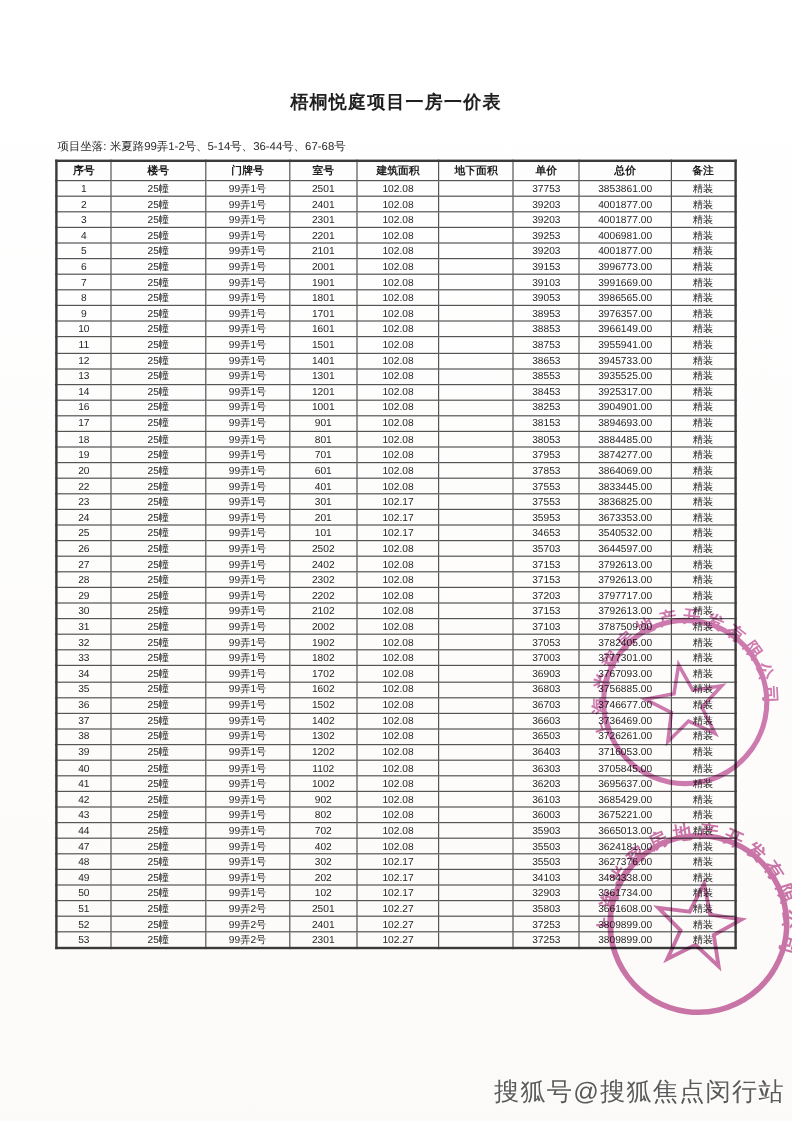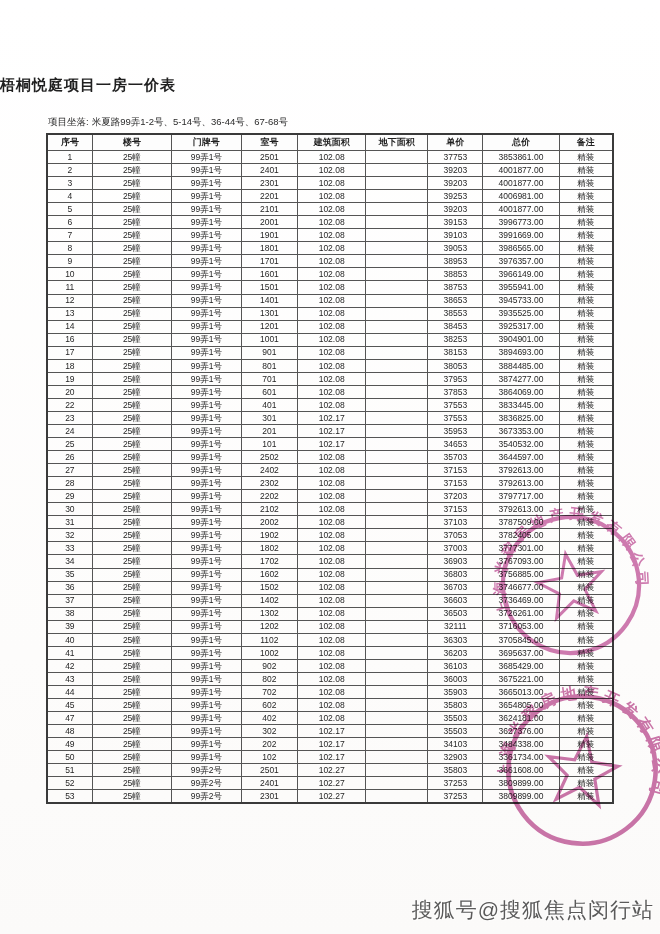--- a/index.html
+++ b/index.html
@@ -4,21 +4,21 @@
 <style>
   html,body{margin:0;padding:0;}
   body{
     width:660px;height:934px;position:relative;overflow:hidden;
     background:#fdfdfd;
     font-family:"Liberation Sans","DejaVu Sans",sans-serif;
   }
   .page{position:absolute;inset:0;background:linear-gradient(180deg,#ffffff 0%,#fdfcfb 70%,#fbfaf9 100%);}
   .doc-title{
     position:absolute;top:76px;left:0;width:100%;
-    font-size:15px;font-weight:bold;color:#1f1f1f;letter-spacing:1px;
+    text-align:center;font-size:15px;font-weight:bold;color:#1f1f1f;letter-spacing:1px;
   }
   .location-line{
     position:absolute;top:116px;left:48px;font-size:9.5px;color:#2b2b2b;white-space:nowrap;
   }
   .location-line .lab{margin-right:3px;margin-top:20px;}
   table.price-table{
     position:absolute;left:46px;top:133px;width:568px;
     border-collapse:collapse;table-layout:fixed;
     border:2px solid #3a3a3a;
   }
@@ -472,21 +472,21 @@
           <td>3726261.00</td>
           <td>精装</td>
         </tr>
         <tr>
           <td>39</td>
           <td>25幢</td>
           <td>99弄1号</td>
           <td>1202</td>
           <td>102.08</td>
           <td></td>
-          <td>32111</td>
+          <td>36403</td>
           <td>3716053.00</td>
           <td>精装</td>
         </tr>
         <tr>
           <td>40</td>
           <td>25幢</td>
           <td>99弄1号</td>
           <td>1102</td>
           <td>102.08</td>
           <td></td>
@@ -529,31 +529,20 @@
         </tr>
         <tr>
           <td>44</td>
           <td>25幢</td>
           <td>99弄1号</td>
           <td>702</td>
           <td>102.08</td>
           <td></td>
           <td>35903</td>
           <td>3665013.00</td>
-          <td>精装</td>
-        </tr>
-        <tr>
-          <td>45</td>
-          <td>25幢</td>
-          <td>99弄1号</td>
-          <td>602</td>
-          <td>102.08</td>
-          <td></td>
-          <td>35803</td>
-          <td>3654805.00</td>
           <td>精装</td>
         </tr>
         <tr>
           <td>47</td>
           <td>25幢</td>
           <td>99弄1号</td>
           <td>402</td>
           <td>102.08</td>
           <td></td>
           <td>35503</td>

